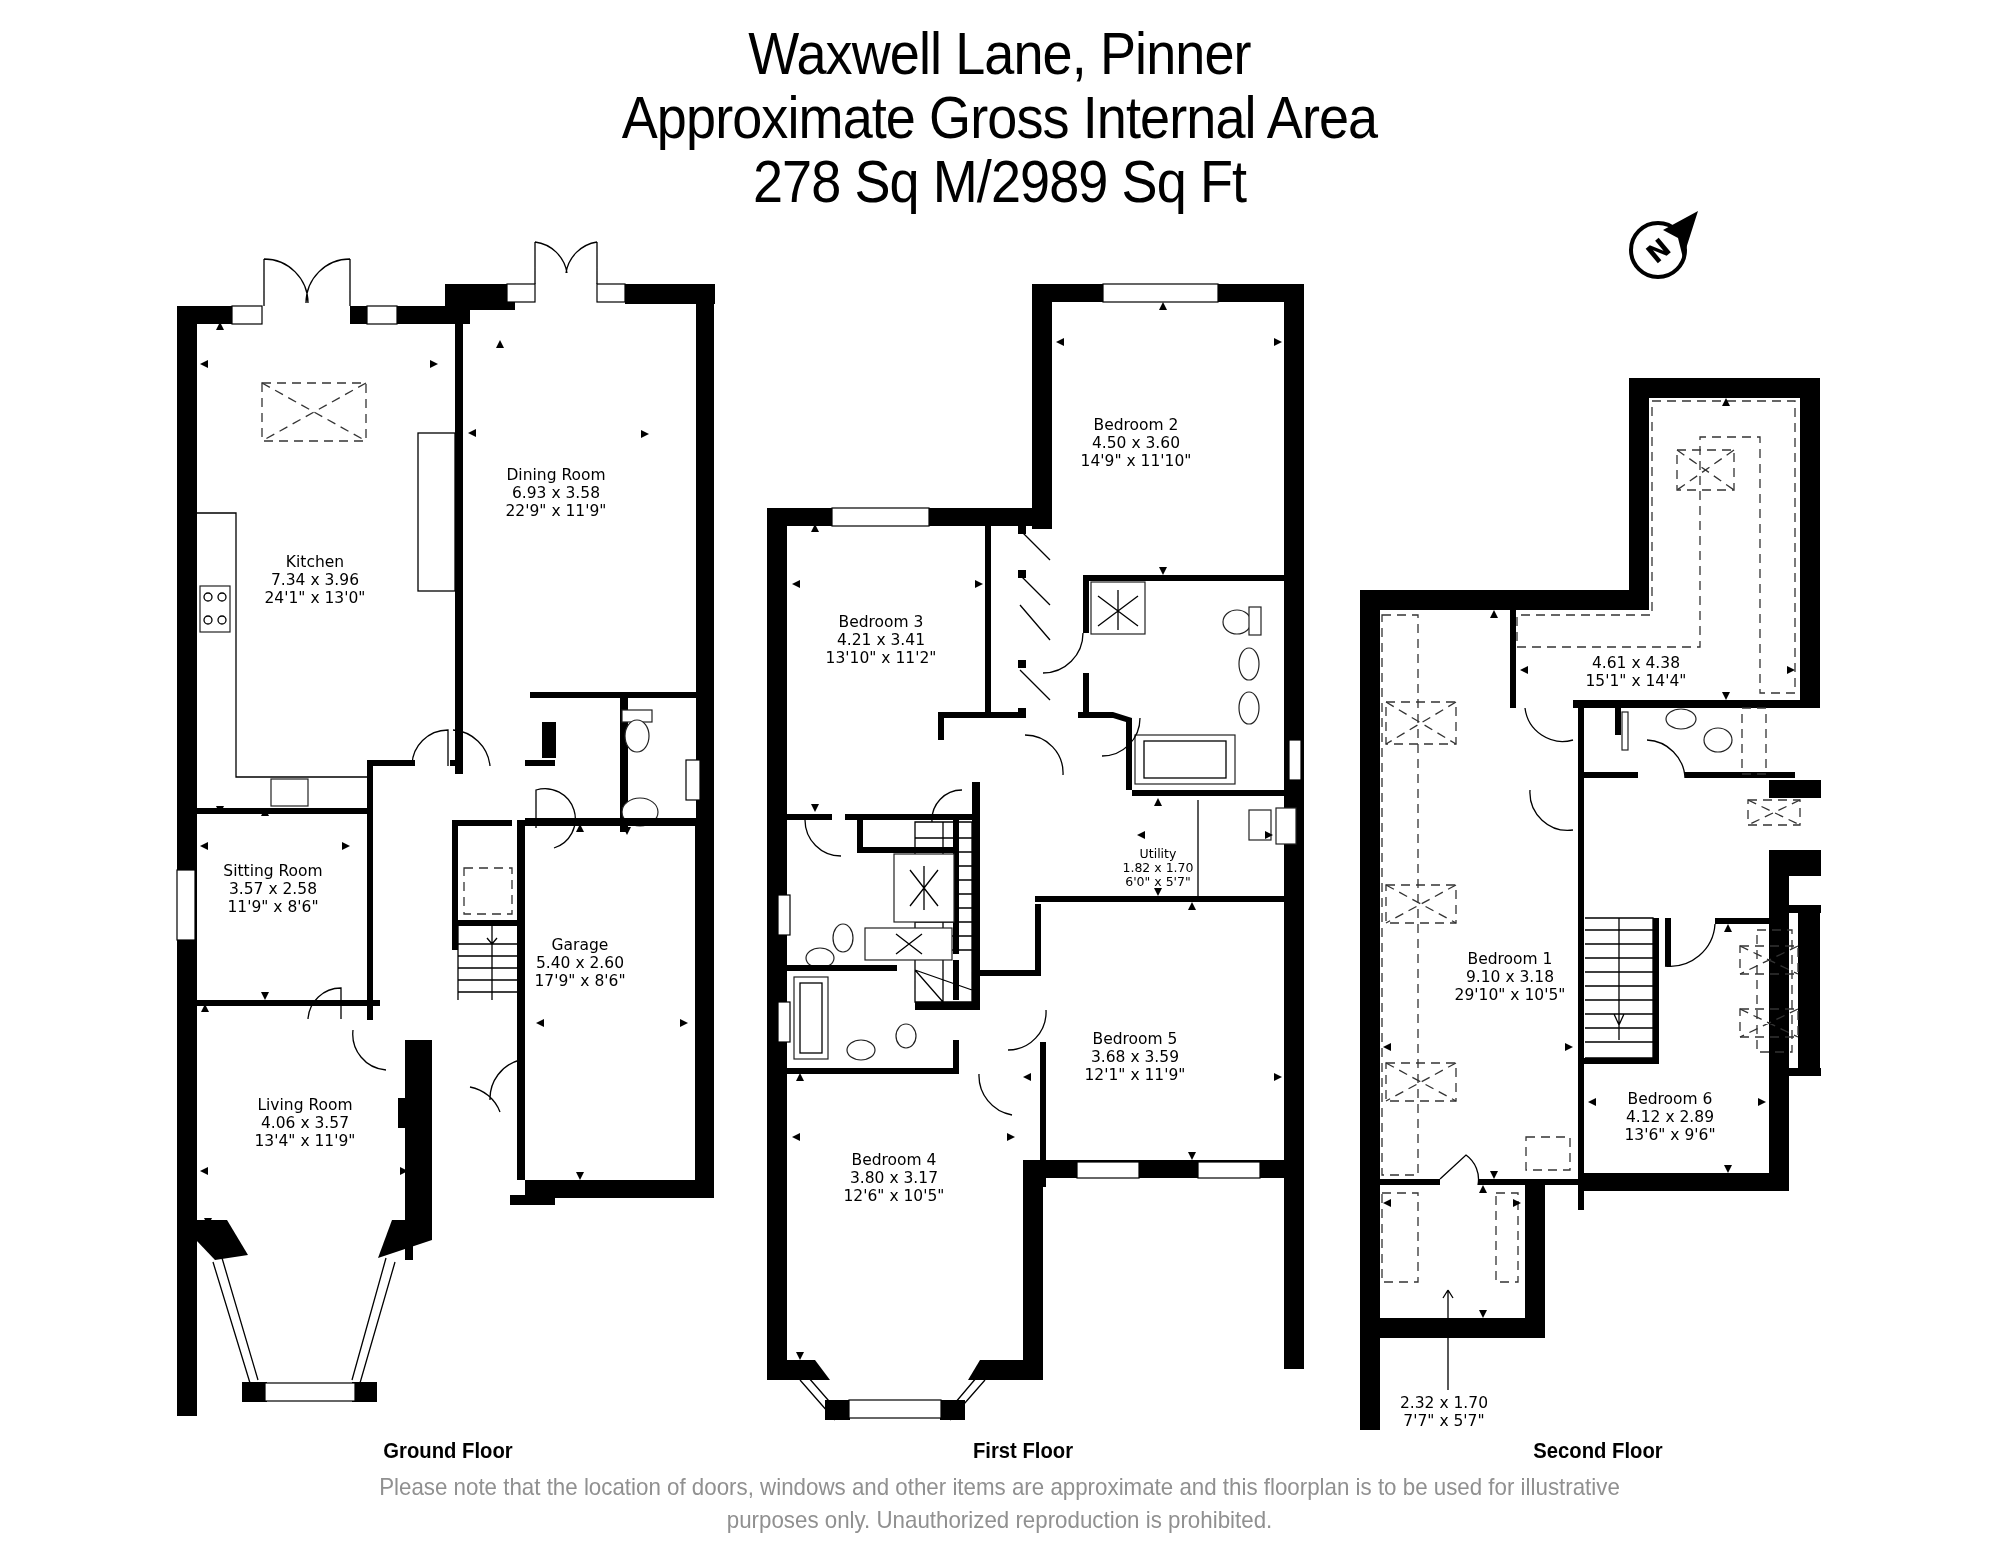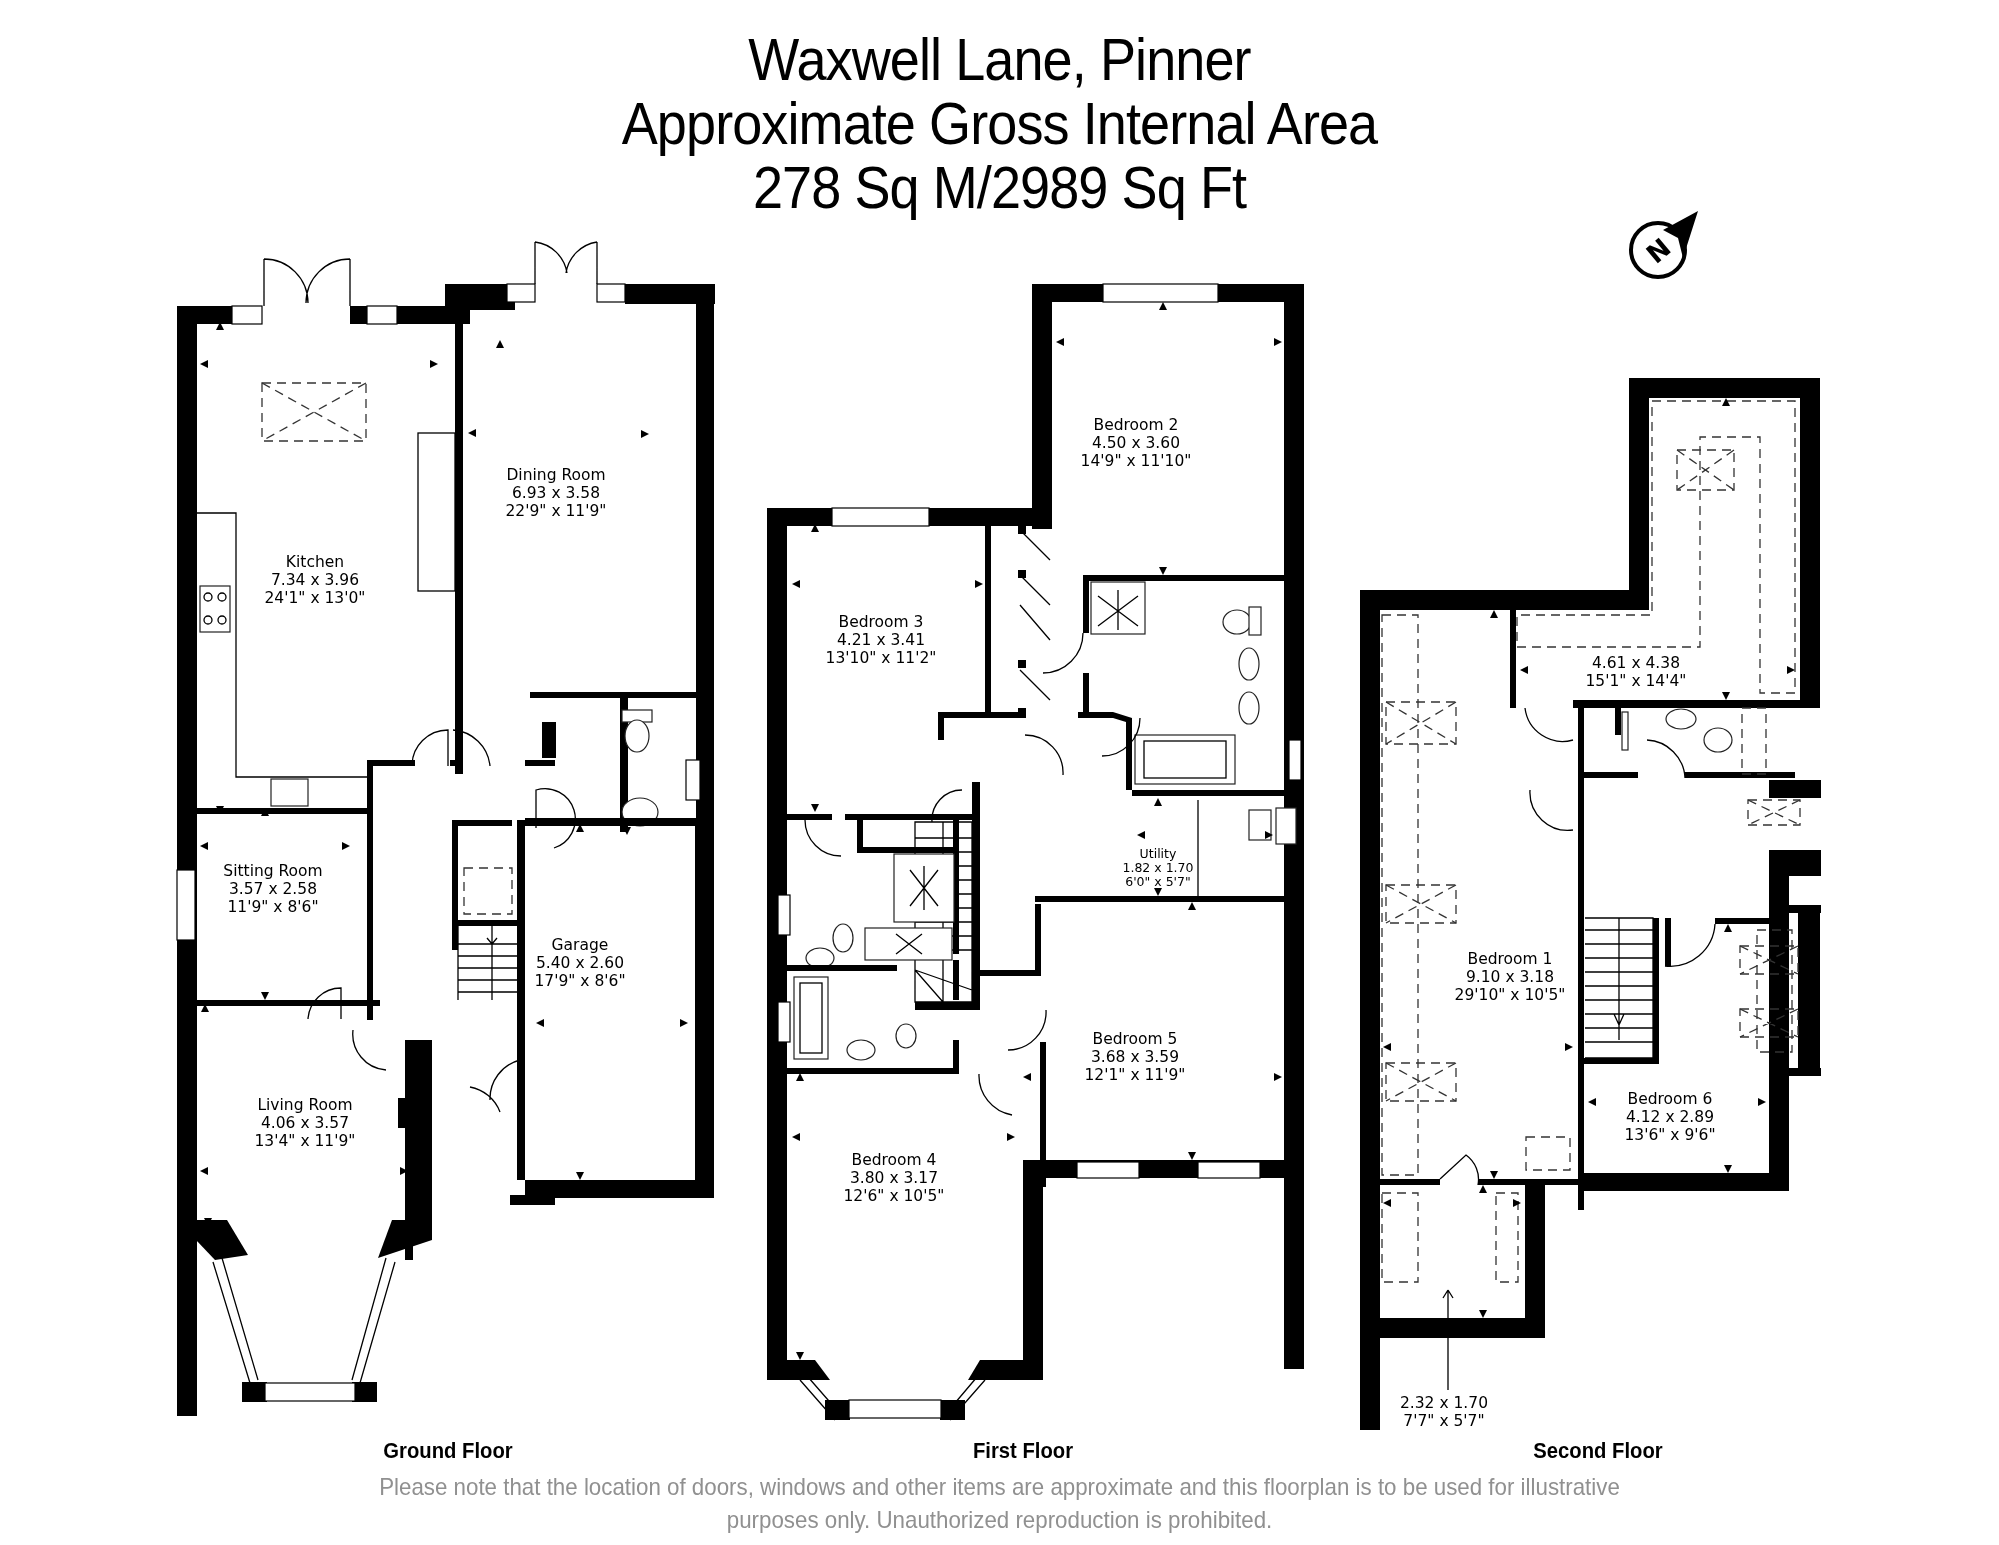--- a/index.html
+++ b/index.html
@@ -1,17 +1,17 @@
 <!DOCTYPE html>
 <html><head>
 <meta charset="utf-8">
 <style>
   html, body { margin: 0; padding: 0; background: #ffffff; }
   body { width: 1999px; height: 1545px; position: relative; overflow: hidden; font-family: "DejaVu Sans", sans-serif; color: #000; }
-  .title-block { position: absolute; left: 0; top: 28px; width: 1999px; text-align: center; }
+  .title-block { position: absolute; left: 0; top: 22px; width: 1999px; text-align: center; }
   .title-line { font-family: "Liberation Sans", sans-serif; font-size: 60px; line-height: 64px; letter-spacing: -1px; font-weight: normal; transform: scaleX(0.9); transform-origin: center; }
   .compass { position: absolute; left: 1628px; top: 208px; width: 75px; height: 75px; }
   svg.plan { position: absolute; left: 0; top: 0; width: 1999px; height: 1545px; }
   .wall { fill: #000; }
   .thin { stroke: #000; stroke-width: 1.3; fill: none; }
   .fix { stroke: #222; stroke-width: 1.2; fill: #fff; }
   .dash { stroke: #333; stroke-width: 1.3; fill: none; stroke-dasharray: 9 6; }
   .win { fill: #fff; stroke: #000; stroke-width: 1.2; }
   .room-label { font-family: "DejaVu Sans", sans-serif; font-size: 15.5px; fill: #000; text-anchor: middle; }
   .room-label-sm { font-family: "DejaVu Sans", sans-serif; font-size: 12.5px; fill: #000; text-anchor: middle; }

